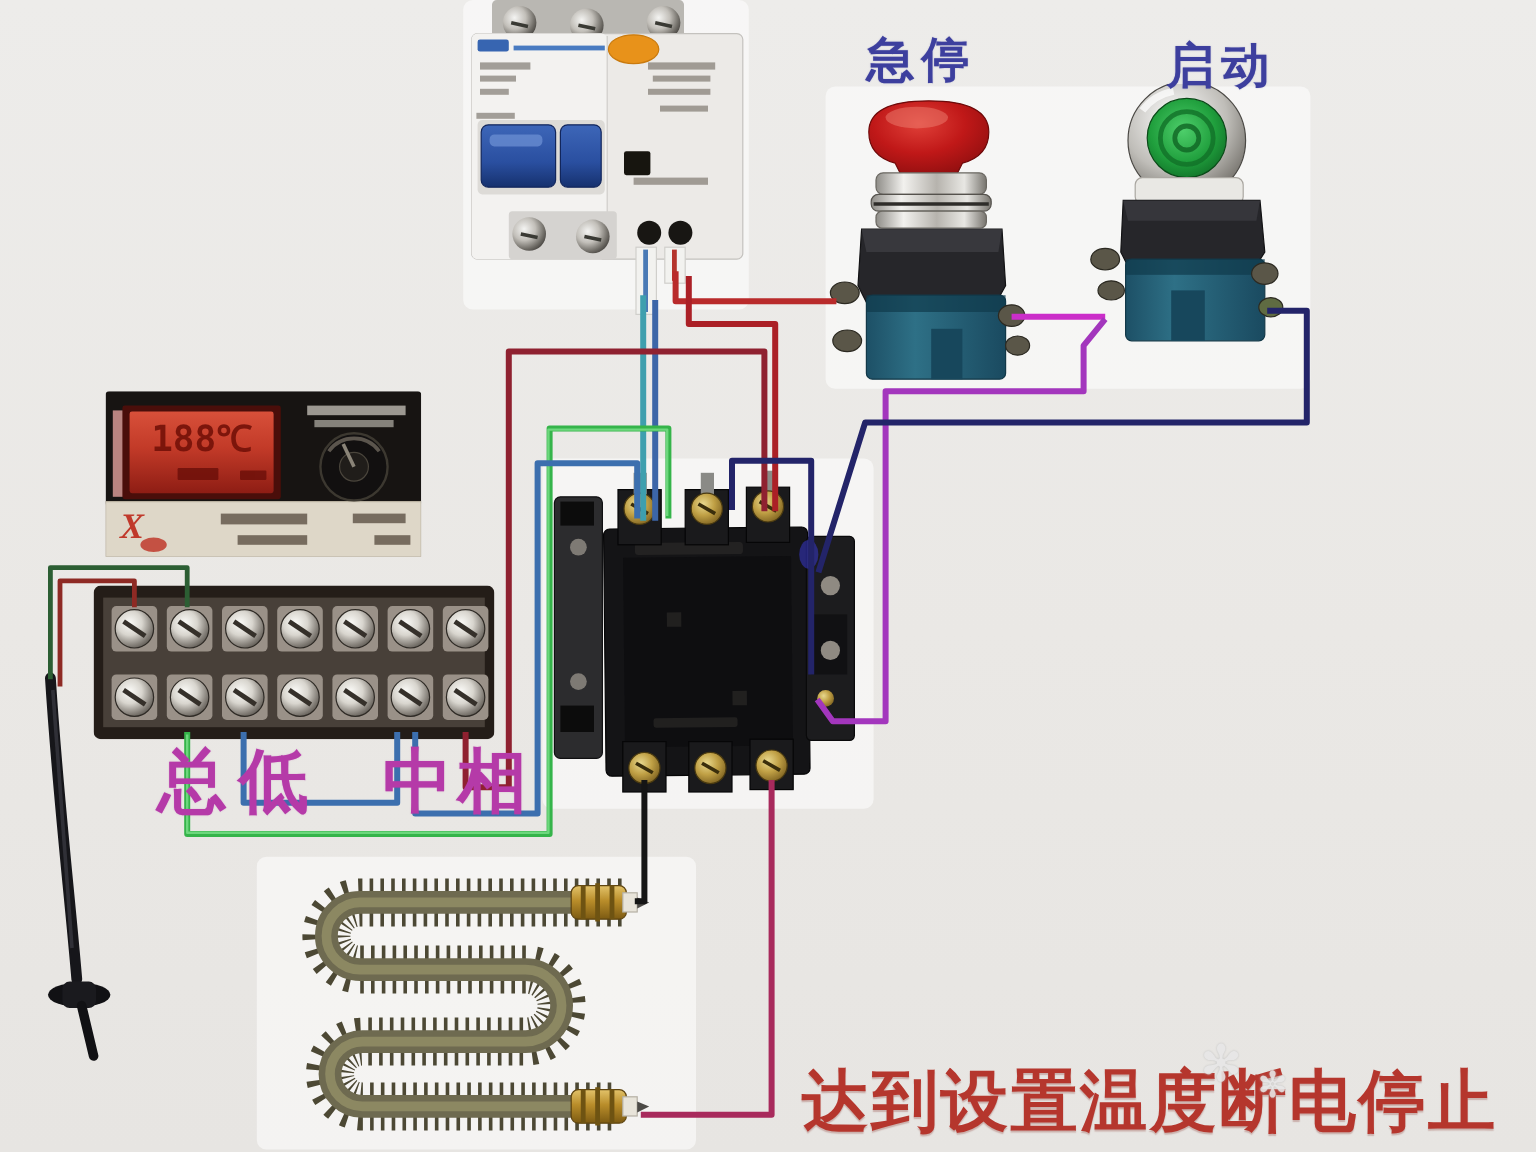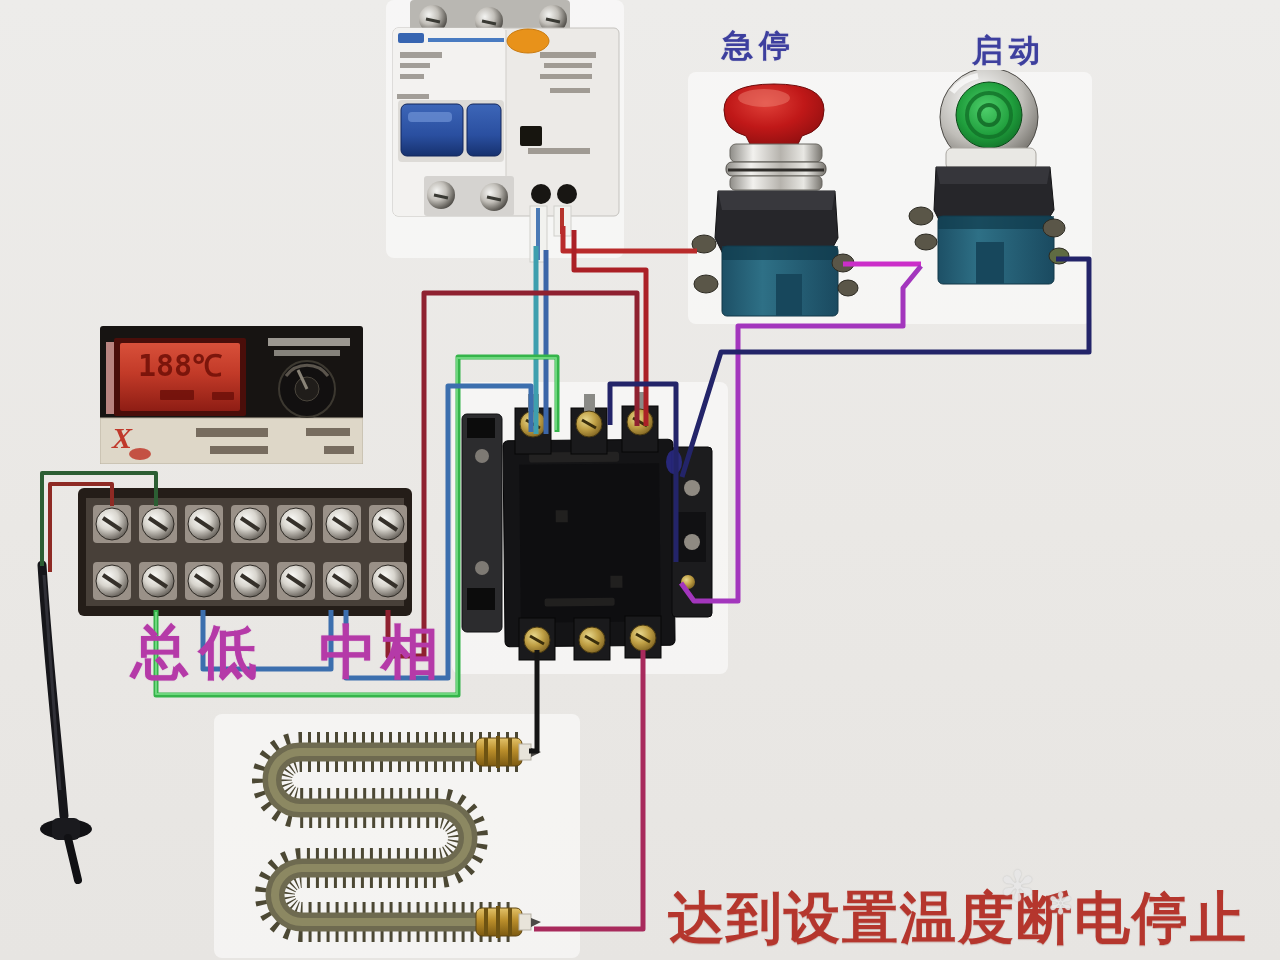--- a/index.html
+++ b/index.html
@@ -1,20 +1,20 @@
 <!DOCTYPE html>
 <html><head>
 <meta charset="utf-8">
 <style>
   html,body{margin:0;padding:0;background:#d8d6d3;font-family:"Liberation Sans",sans-serif;}
   #stage{position:relative;width:1280px;height:960px;background:linear-gradient(180deg,#edecea 0%,#eae8e5 55%,#e7e5e2 100%);overflow:hidden;}
   .abs{position:absolute;}
   .backing{position:absolute;background:rgba(255,255,255,.55);border-radius:8px;}
   .lbl{position:absolute;font-weight:bold;z-index:7;line-height:1;}
-  .lbl-btn{color:#3d3f9e;font-size:31px;letter-spacing:6px;text-shadow:0 0 1px rgba(61,63,158,.5);}
+  .lbl-btn{color:#3d3f9e;font-size:40px;letter-spacing:6px;text-shadow:0 0 1px rgba(61,63,158,.5);}
   .lbl-mag{color:#b53aa8;font-size:58px;letter-spacing:10px;text-shadow:0 0 1px rgba(181,58,168,.5);}
   .caption{color:#b5362d;font-size:56px;letter-spacing:2px;font-weight:bold;text-shadow:0 1px 1px rgba(120,20,10,.25);filter:blur(.3px);}
   .watermark{color:#4a4a4a;font-size:37px;font-weight:bold;opacity:.8;letter-spacing:4px;z-index:8;filter:blur(.4px);}
   .wm-flake{position:absolute;color:#e7e7e7;z-index:8;font-size:42px;opacity:.9;text-shadow:0 0 2px #bbb;}
   svg{display:block;}
   .display-digits{font-family:"DejaVu Sans Mono",monospace;font-weight:bold;}
 </style>
 </head>
 <body>
 
@@ -158,21 +158,21 @@
       </g>
       <g fill="#5a5648" stroke="#2c2a22">
         <ellipse cx="13" cy="146" rx="12" ry="9"></ellipse>
           <ellipse cx="18" cy="172" rx="11" ry="8"></ellipse>
         <ellipse cx="146" cy="158" rx="11" ry="9"></ellipse>
           <ellipse cx="151" cy="186" rx="10" ry="8" fill="#5f6b42"></ellipse>
       </g>
     </svg>
   </div>
 
-  <div class="abs" style="left:100px;top:326px;width:263px;height:138px;z-index:2">
+  <div class="abs" style="left:88px;top:326px;width:263px;height:138px;z-index:2">
     <svg width="263" height="138" viewBox="0 0 263 138">
       <defs>
         <linearGradient id="lcd" x1="0" y1="0" x2="0" y2="1">
           <stop offset="0%" stop-color="#d8503a"></stop>
             <stop offset="45%" stop-color="#c23a28"></stop>
             <stop offset="100%" stop-color="#8e1d14"></stop>
         </linearGradient>
       </defs>
       <rect x="0" y="0" width="263" height="96" rx="3" fill="#171412"></rect>
       <rect x="0" y="92" width="263" height="46" fill="#ded7c8" stroke="#b9b1a0"></rect>

